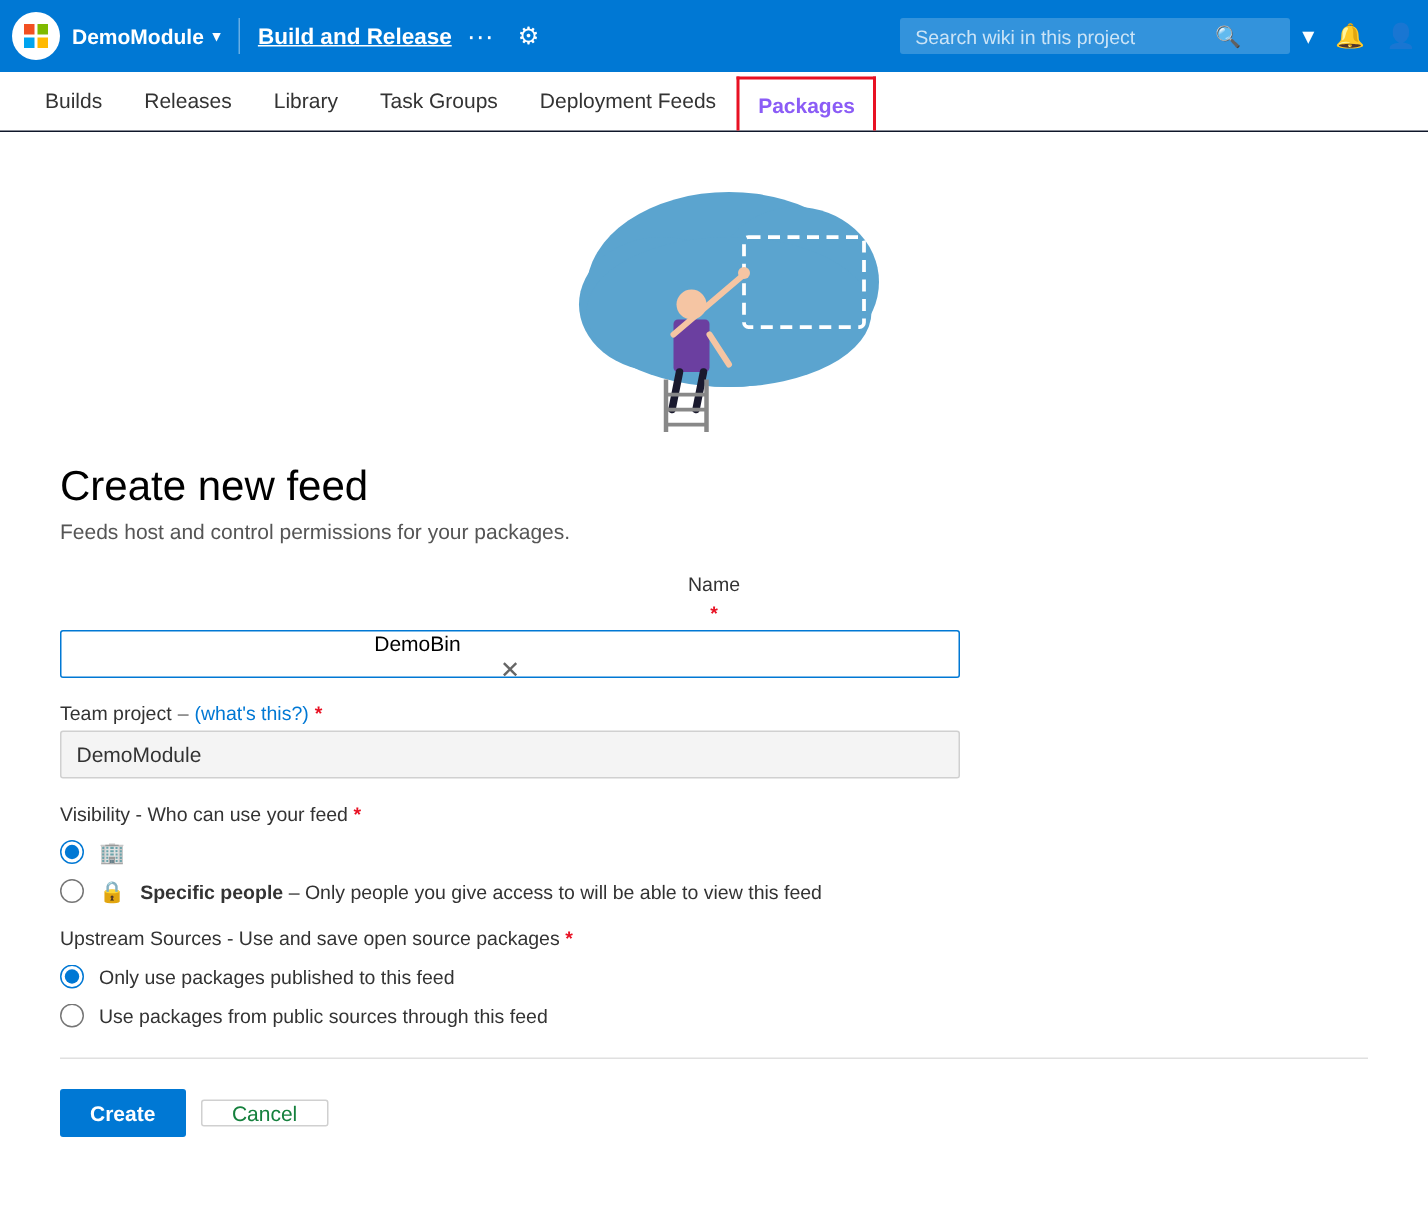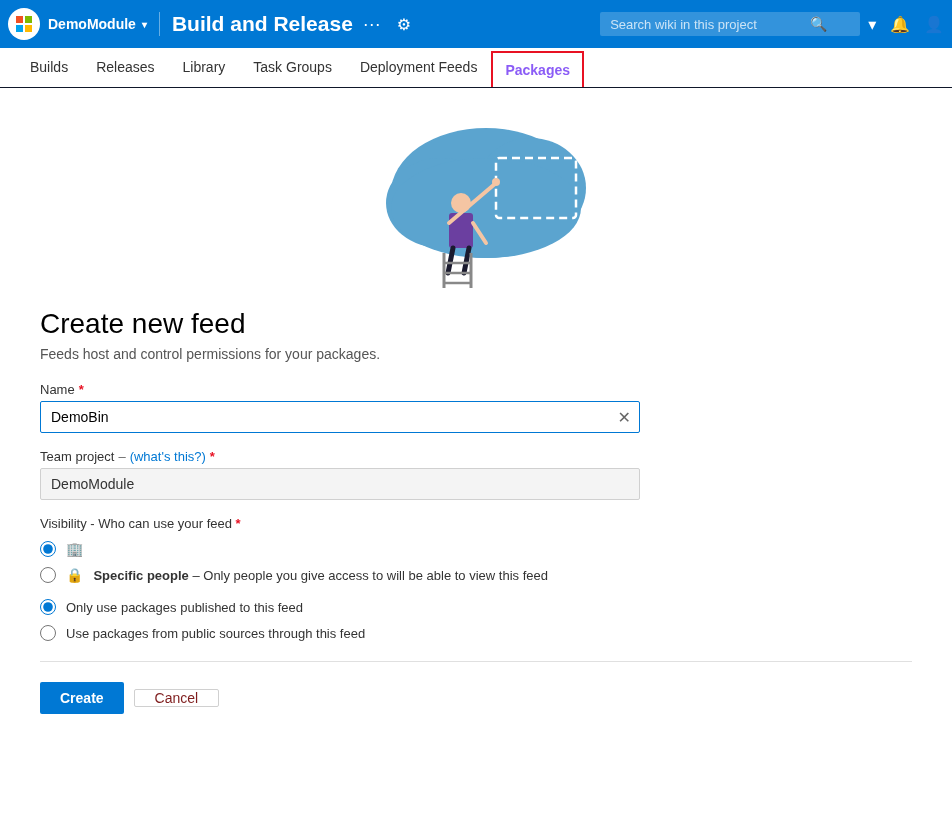--- a/index.html
+++ b/index.html
@@ -27,21 +27,21 @@
       display: flex; align-items: center; gap: 6px;
       font-size: 14px; font-weight: 600; color: #fff;
       cursor: pointer;
     }
     .top-bar-project .chevron { font-size: 10px; }
     .top-bar-divider {
       width: 1px; height: 24px; background: rgba(255,255,255,0.4);
       margin: 0 12px;
     }
     .top-bar-section {
-      font-size: 21px; font-weight: 600; color: #fff;
+      font-size: 15px; font-weight: 600; color: #fff; text-decoration: underline;
     }
     .top-bar-dots {
       margin-left: 10px; font-size: 18px; cursor: pointer; color: #fff;
     }
     .top-bar-gear {
       margin-left: 16px; font-size: 16px; cursor: pointer; color: #fff;
     }
     .top-bar-search {
       margin-left: auto;
       display: flex; align-items: center;
@@ -118,21 +118,21 @@
     .form-title {
       font-size: 28px; font-weight: 300; color: #000; margin-bottom: 6px;
     }
     .form-subtitle {
       font-size: 14px; color: #555; margin-bottom: 20px;
     }
     .form-group {
       margin-bottom: 16px;
     }
     .form-label {
-      font-size: 13px; color: #333; margin-bottom: 4px; display: flex; align-items: center; gap: 4px;
+      font-size: 13px; color: #333; margin-bottom: 4px; display: flex; align-items: center; gap: 4px; flex-direction: column;
     }
     .required-star { color: #e81123; font-weight: bold; }
     .form-input-row {
       display: flex; align-items: center;
       border: 1px solid #0078d4;
       border-radius: 2px;
       background: #fff;
       height: 32px;
     }
     .form-input-row input {
@@ -179,21 +179,21 @@
       display: flex; align-items: center; gap: 10px;
       padding-bottom: 20px;
     }
     .btn-create {
       background: #0078d4; color: #ffffff;
       border: none; border-radius: 2px;
       padding: 8px 20px; font-size: 14px; cursor: pointer;
       font-weight: 600;
     }
     .btn-cancel {
-      background: #fff; color: #7f1d1d;
+      background: #fff; color: #15803d;
       border: 1px solid #d0d0d0; border-radius: 2px;
       padding: 0 20px; font-size: 14px; cursor: pointer;
     }
 
     .bold-text { font-weight: 600; color: #333; }
     .dash-text { color: #666; }
   </style>
 </head>
 <body>
 
@@ -280,21 +280,21 @@
   </div>
 
   <h1 class="form-title">Create new feed</h1>
   <p class="form-subtitle">Feeds host and control permissions for your packages.</p>
 
   <div class="form-group">
     <div class="form-label">
       <span>Name</span>
       <span class="required-star">*</span>
     </div>
-    <div class="form-input-row" style="max-width: 600px;">
+    <div class="form-input-row" style="max-width: 600px; flex-direction: column;">
       <input type="text" value="DemoBin" style="">
       <button class="clear-btn">✕</button>
     </div>
   </div>
 
   <div class="form-group">
     <div class="team-project-label">
       <span>Team project</span>
       <span class="dash-text">–</span>
       <span class="whats-this">(what's this?)</span>
@@ -319,20 +319,24 @@
         <input type="radio" name="visibility" id="vis-specific" style="">
         <span class="radio-icon">🔒</span>
         <label for="vis-specific">
           <span class="bold-text">Specific people</span><span> – Only people you give access to will be able to view this feed</span>
         </label>
       </div>
     </div>
   </div>
 
   <div class="form-group">
+    <div class="upstream-label">
+      <span>Upstream Sources - Use and save open source packages</span>
+      <span class="required-star"> *</span>
+    </div>
     <div class="radio-group">
       <div class="radio-item">
         <input type="radio" name="upstream" id="up-only" checked="" style="">
         <label for="up-only">Only use packages published to this feed</label>
       </div>
       <div class="radio-item">
         <input type="radio" name="upstream" id="up-public" style="">
         <label for="up-public">Use packages from public sources through this feed</label>
       </div>
     </div>

